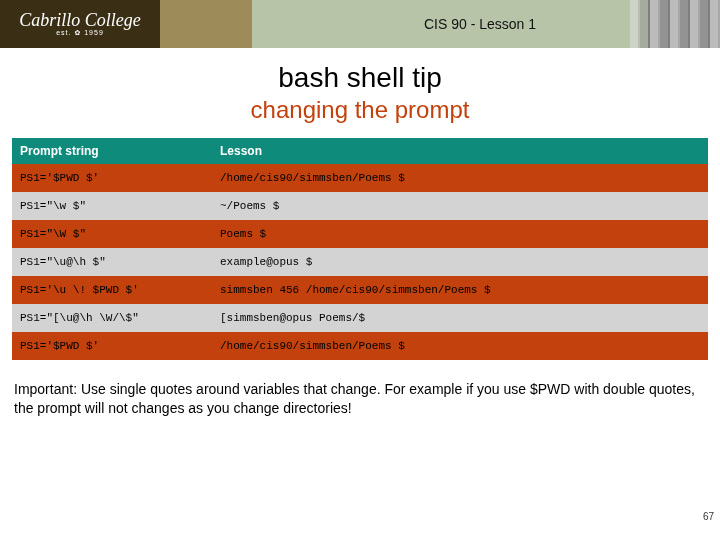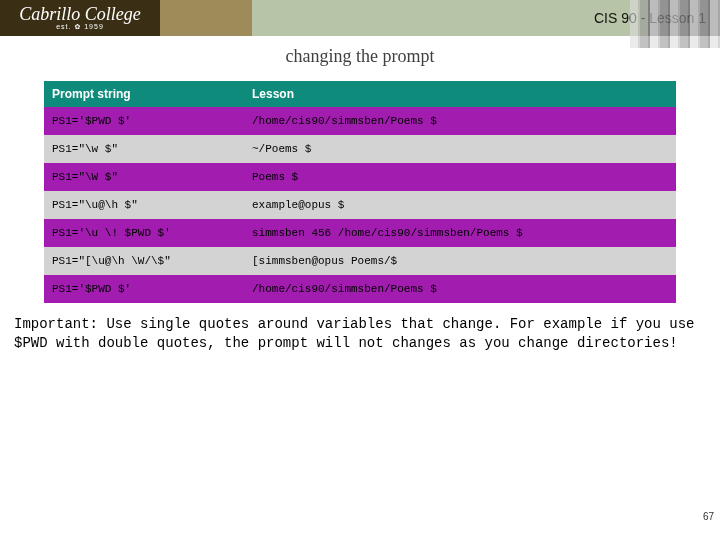--- a/index.html
+++ b/index.html
@@ -6,21 +6,21 @@
   body {
     width: 720px;
     height: 540px;
     background: #fff;
     font-family: Verdana, Geneva, sans-serif;
     position: relative;
     overflow: hidden;
   }
   .header-banner {
     width: 100%;
-    height: 36px;
+    height: 48px;
     position: relative;
     background: linear-gradient(to right,
       #4a3a1a 0%, #4a3a1a 22%,
       #9d8b5a 22%, #9d8b5a 35%,
       #b8c4a8 35%, #b8c4a8 90%,
       #8a8a8a 90%, #8a8a8a 100%);
     display: flex;
     align-items: center;
   }
   .logo-area {
@@ -39,21 +39,21 @@
     font-style: italic;
     line-height: 1;
   }
   .logo-est {
     font-size: 7px;
     letter-spacing: 1px;
   }
   .header-title-wrap {
     flex: 1;
     display: flex;
-    justify-content: flex-end;
+    justify-content: center;
     padding-left: 80px;
   }
   .header-title-box {
     padding: 2px 14px;
     font-size: 14px;
     color: #111;
   }
   .pillars {
     position: absolute;
     right: 0;
@@ -71,55 +71,55 @@
   .main-title {
     text-align: center;
     font-family: Arial, sans-serif;
     font-size: 28px;
     font-weight: normal;
     color: #000;
     margin-top: 6px;
   }
   .subtitle {
     text-align: center;
-    font-family: Liberation Serif, serif;
-    font-size: 18px;
-    color: #404040;
+    font-family: Liberation Sans, sans-serif;
+    font-size: 24px;
+    color: #c2410c;
     margin-top: 2px;
     margin-bottom: 14px;
   }
   table.prompt-table {
-    width: 632px;
+    width: 696px;
     margin: 0 auto;
     border-collapse: collapse;
   }
   table.prompt-table th {
     background: #0e8b7a;
     color: #fff;
     text-align: left;
     font-family: Verdana, sans-serif;
     font-size: 12px;
     font-weight: bold;
     padding: 6px 8px;
   }
   table.prompt-table td {
     font-family: "Courier New", Courier, monospace;
     font-size: 11px;
     padding: 8px 8px;
     color: #000;
     vertical-align: middle;
   }
-  table.prompt-table tr.row-even td { background: #a21caf; }
+  table.prompt-table tr.row-even td { background: #c2410c; }
   table.prompt-table tr.row-odd  td { background: #d3d3d3; }
   table.prompt-table td.col-prompt { width: 200px; }
   .footnote {
-    font-family: Liberation Mono, monospace;
+    font-family: Liberation Sans, sans-serif;
     font-size: 14px;
     color: #000;
-    padding: 12px 14px 0 14px;
+    padding: 20px 14px 0 14px;
     line-height: 1.35;
   }
   .page-num {
     position: absolute;
     bottom: 18px;
     right: 6px;
     font-size: 10px;
     font-family: Arial, sans-serif;
     color: #333;
   }
@@ -132,20 +132,21 @@
     <div class="logo-script">Cabrillo College</div>
     <div class="logo-est">est. ✿ 1959</div>
   </div>
   <div class="header-title-wrap">
     <div class="header-title-box">CIS 90 - Lesson 1</div>
   </div>
   <div class="pillars"></div>
 </div>
 
 <div class="content">
+  <h1 class="main-title">bash shell tip</h1>
   <div class="subtitle">changing the prompt</div>
 
   <table class="prompt-table">
     <thead>
       <tr>
         <th>Prompt string</th>
         <th>Lesson</th>
       </tr>
     </thead>
     <tbody>

